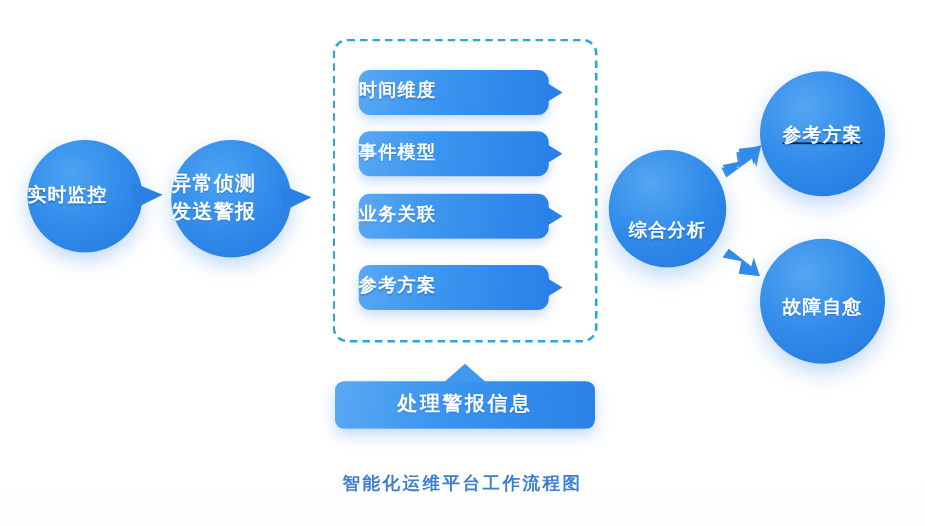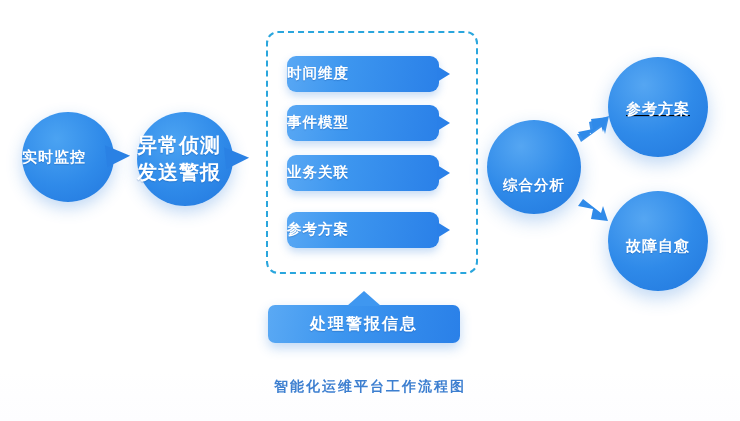--- a/index.html
+++ b/index.html
@@ -54,21 +54,21 @@
     transform: translateY(-50%) rotate(-6deg);
     z-index: 1;
   }
   #bubble-realtime {
     left: 22px; top: 112px; width: 92px; height: 90px;
   }
   #bubble-realtime .node-text { font-size: 15px; }
   #bubble-anomaly {
     left: 137px; top: 112px; width: 96px; height: 94px;
   }
-  #bubble-anomaly .node-text { font-size: 20px; }
+  #bubble-anomaly .node-text { font-size: 16px; }
 
   
   #dashed-box {
     position: absolute;
     left: 266px; top: 31px;
     width: 212px; height: 243px;
     border: 2px dashed #2aa6dd;
     border-radius: 12px;
     box-sizing: border-box;
     background: rgba(255,255,255,0.0);
@@ -104,21 +104,21 @@
   #pill-2 { top: 154px; }
   #pill-3 { top: 214px; }
   
   #pill-2 { top: 155px; }
   #pill-3 { top: 212px; }
 
   
   #bottom-bar {
     position: absolute;
     left: 268px; top: 305px;
-    width: 192px; height: 38px;
+    width: 208px; height: 38px;
     border-radius: 7px;
     background: linear-gradient(100deg,#5aa9f4 0%,#3c95ef 40%, #2a80e8 100%);
     box-shadow: 0 5px 12px rgba(45,125,220,0.30);
     display: flex;
     align-items: center;
     justify-content: center;
   }
   #bottom-bar::before {
     content: "";
     position: absolute;

